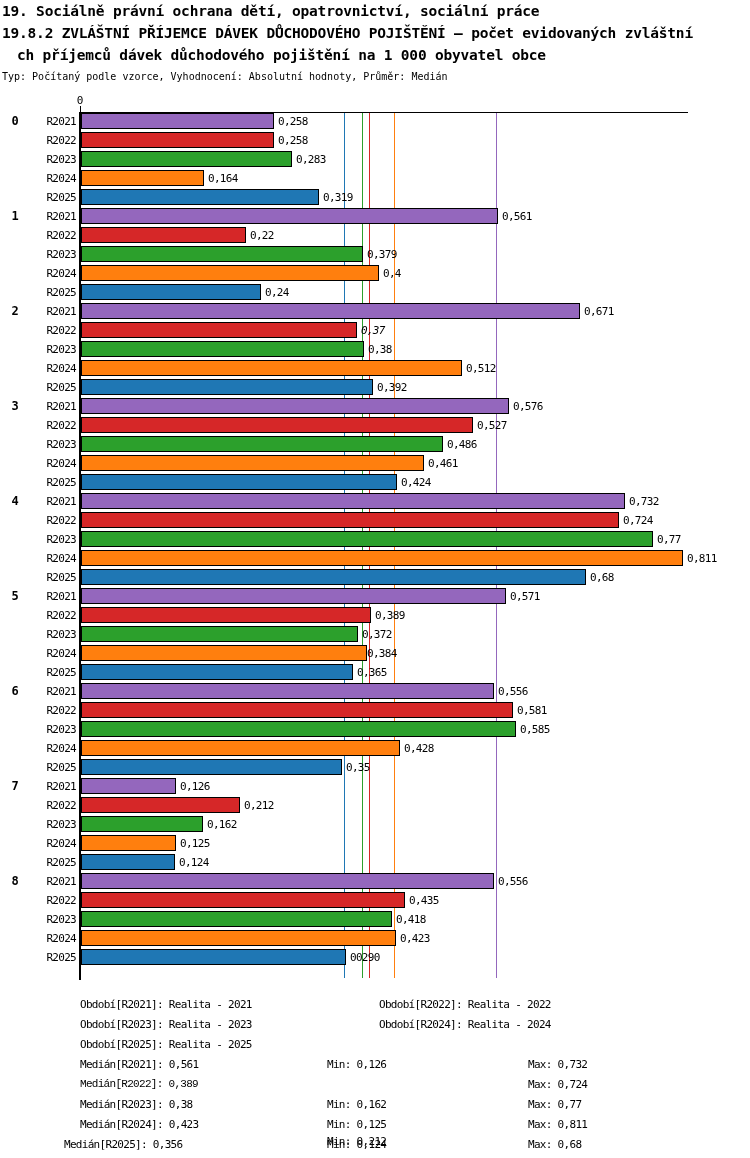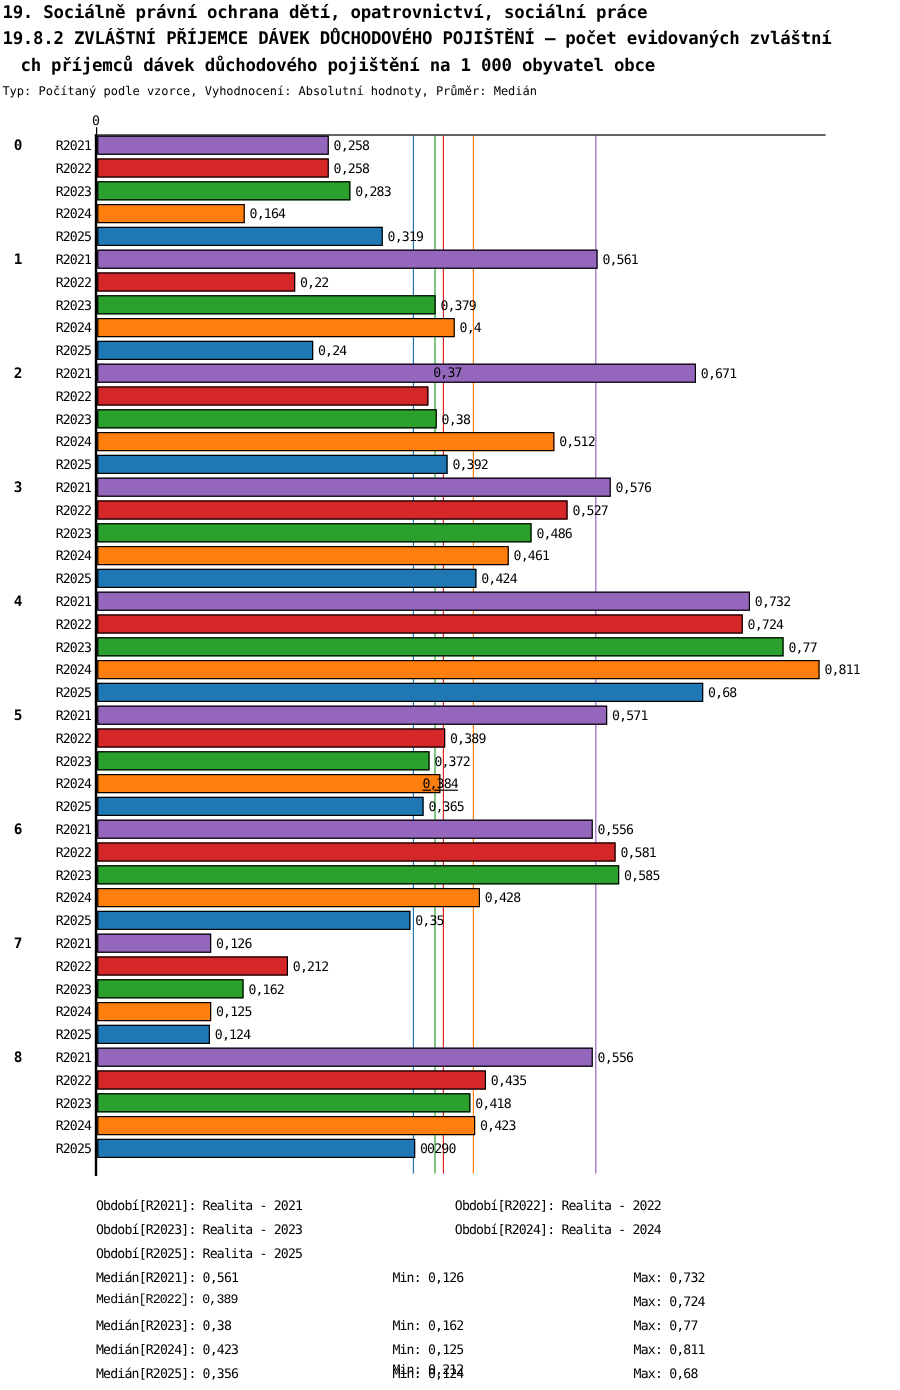--- a/index.html
+++ b/index.html
@@ -76,21 +76,21 @@
     <div class="bar-label" style="left: 383px; top: 267px;">0,4</div>
     <div class="series-label" style="top: 286px;">R2025</div>
     <div class="bar" style="left: 81px; top: 284px; width: 180px; background: rgb(31, 119, 180);"></div>
     <div class="bar-label" style="left: 265px; top: 286px;">0,24</div>
     <div class="group-label" style="top: 304px;">2</div>
     <div class="series-label" style="top: 305px;">R2021</div>
     <div class="bar" style="left: 81px; top: 303px; width: 499px; background: rgb(148, 103, 189);"></div>
     <div class="bar-label" style="left: 584px; top: 305px;">0,671</div>
     <div class="series-label" style="top: 324px;">R2022</div>
     <div class="bar" style="left: 81px; top: 322px; width: 276px; background: rgb(214, 39, 40);"></div>
-    <div class="bar-label" style="left: 361px; top: 304px;">0,37</div>
+    <div class="bar-label" style="left: 361px; top: 324px; font-style: italic;">0,37</div>
     <div class="series-label" style="top: 343px;">R2023</div>
     <div class="bar" style="left: 81px; top: 341px; width: 283px; background: rgb(44, 160, 44);"></div>
     <div class="bar-label" style="left: 368px; top: 343px;">0,38</div>
     <div class="series-label" style="top: 362px;">R2024</div>
     <div class="bar" style="left: 81px; top: 360px; width: 381px; background: rgb(255, 127, 14);"></div>
     <div class="bar-label" style="left: 466px; top: 362px;">0,512</div>
     <div class="series-label" style="top: 381px;">R2025</div>
     <div class="bar" style="left: 81px; top: 379px; width: 292px; background: rgb(31, 119, 180);"></div>
     <div class="bar-label" style="left: 377px; top: 381px;">0,392</div>
     <div class="group-label" style="top: 399px;">3</div>
@@ -130,21 +130,21 @@
     <div class="bar" style="left: 81px; top: 588px; width: 425px; background: rgb(148, 103, 189);"></div>
     <div class="bar-label" style="left: 510px; top: 590px;">0,571</div>
     <div class="series-label" style="top: 609px;">R2022</div>
     <div class="bar" style="left: 81px; top: 607px; width: 290px; background: rgb(214, 39, 40);"></div>
     <div class="bar-label" style="left: 375px; top: 609px;">0,389</div>
     <div class="series-label" style="top: 628px;">R2023</div>
     <div class="bar" style="left: 81px; top: 626px; width: 277px; background: rgb(44, 160, 44);"></div>
     <div class="bar-label" style="left: 362px; top: 628px;">0,372</div>
     <div class="series-label" style="top: 647px;">R2024</div>
     <div class="bar" style="left: 81px; top: 645px; width: 286px; background: rgb(255, 127, 14);"></div>
-    <div class="bar-label" style="left: 352px; top: 647px; text-decoration: underline;">0,384</div>
+    <div class="bar-label" style="left: 367px; top: 647px;">0,384</div>
     <div class="series-label" style="top: 666px;">R2025</div>
     <div class="bar" style="left: 81px; top: 664px; width: 272px; background: rgb(31, 119, 180);"></div>
     <div class="bar-label" style="left: 357px; top: 666px;">0,365</div>
     <div class="group-label" style="top: 684px;">6</div>
     <div class="series-label" style="top: 685px;">R2021</div>
     <div class="bar" style="left: 81px; top: 683px; width: 413px; background: rgb(148, 103, 189);"></div>
     <div class="bar-label" style="left: 498px; top: 685px;">0,556</div>
     <div class="series-label" style="top: 704px;">R2022</div>
     <div class="bar" style="left: 81px; top: 702px; width: 432px; background: rgb(214, 39, 40);"></div>
     <div class="bar-label" style="left: 517px; top: 704px;">0,581</div>
@@ -206,15 +206,15 @@
 <div class="abs stat-item" style="left:528px;top:1078px;">Max: 0,724</div>
 
 <div class="abs stat-item" style="left:80px;top:1098px;">Medián[R2023]: 0,38</div>
 <div class="abs stat-item" style="left:327px;top:1098px;">Min: 0,162</div>
 <div class="abs stat-item" style="left:528px;top:1098px;">Max: 0,77</div>
 
 <div class="abs stat-item" style="left:80px;top:1118px;">Medián[R2024]: 0,423</div>
 <div class="abs stat-item" style="left:327px;top:1118px;">Min: 0,125</div>
 <div class="abs stat-item" style="left:528px;top:1118px;">Max: 0,811</div>
 
-<div class="abs stat-item" style="left:80px;top:1138px;">Medián[R2025]: 0,356</div>
+<div class="abs stat-item" style="left:64px;top:1138px;">Medián[R2025]: 0,356</div>
 <div class="abs stat-item" style="left:327px;top:1138px;">Min: 0,124</div>
 <div class="abs stat-item" style="left:528px;top:1138px;">Max: 0,68</div>
 
 </body></html>

